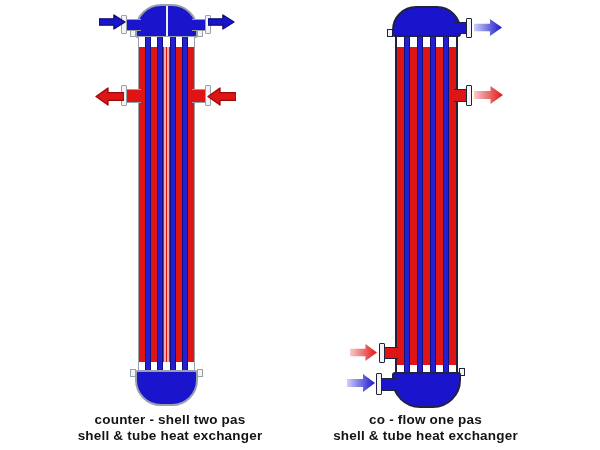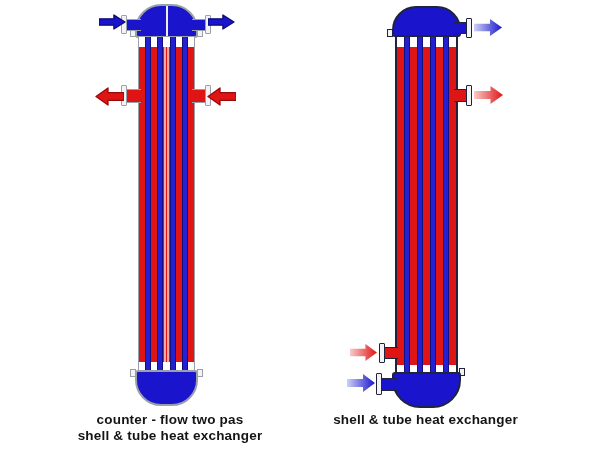--- a/index.html
+++ b/index.html
@@ -82,21 +82,21 @@
           <path d="M0,4.8 H14.9 V1 L26,8 L14.9,15 V11.2 H0 Z" fill="#1a15cd" stroke="#0d0c78" stroke-width="1.3" stroke-linejoin="round"></path>
         </svg></div>
     <div class="arrow-slot" style="left:95px;top:87px;width:29px;height:19px;"><svg width="29" height="19" viewBox="0 0 29 19">
           <path d="M0,5.7 H16.0 V1 L28,9.5 L16.0,18 V13.3 H0 Z" transform="scale(-1,1) translate(-29,0)" fill="#df1414" stroke="#990b0b" stroke-width="1.3" stroke-linejoin="round"></path>
         </svg></div>
     <div class="arrow-slot" style="left:207px;top:87px;width:29px;height:19px;"><svg width="29" height="19" viewBox="0 0 29 19">
           <path d="M0,5.7 H16.0 V1 L28,9.5 L16.0,18 V13.3 H0 Z" transform="scale(-1,1) translate(-29,0)" fill="#df1414" stroke="#990b0b" stroke-width="1.3" stroke-linejoin="round"></path>
         </svg></div>
 
     <div class="caption" style="left:70px;top:412px;width:200px;">
-      <div>counter - flow two pas</div>
+      <div>counter - shell two pas</div>
       <div>shell &amp; tube heat exchanger</div>
     </div>
   </div>
 
   <div class="ex">
 
     <div class="tab dark" style="left:387px;top:29px;"></div>
     <div class="tab dark" style="left:459px;top:368px;"></div>
 
     <div class="nozzle-pipe dark fill-blue" style="left:454px;top:22px;width:14px;height:12px;"></div>
@@ -152,16 +152,17 @@
           <defs>
             <linearGradient id="grad7" x1="0" y1="0" x2="1" y2="0">
               <stop offset="0" stop-color="#cdd1f6"></stop>
               <stop offset="1" stop-color="#1a15cd"></stop>
             </linearGradient>
           </defs>
           <path d="M0,6.0 H16.0 V1 L28,10 L16.0,19 V14.0 H0 Z" fill="url(#grad7)" stroke="none" stroke-width="1.3" stroke-linejoin="round"></path>
         </svg></div>
 
     <div class="caption" style="left:328px;top:412px;width:195px;">
+      <div>co - flow one pas</div>
       <div>shell &amp; tube heat exchanger</div>
     </div>
   </div>
 </div>
 
 </body></html>

